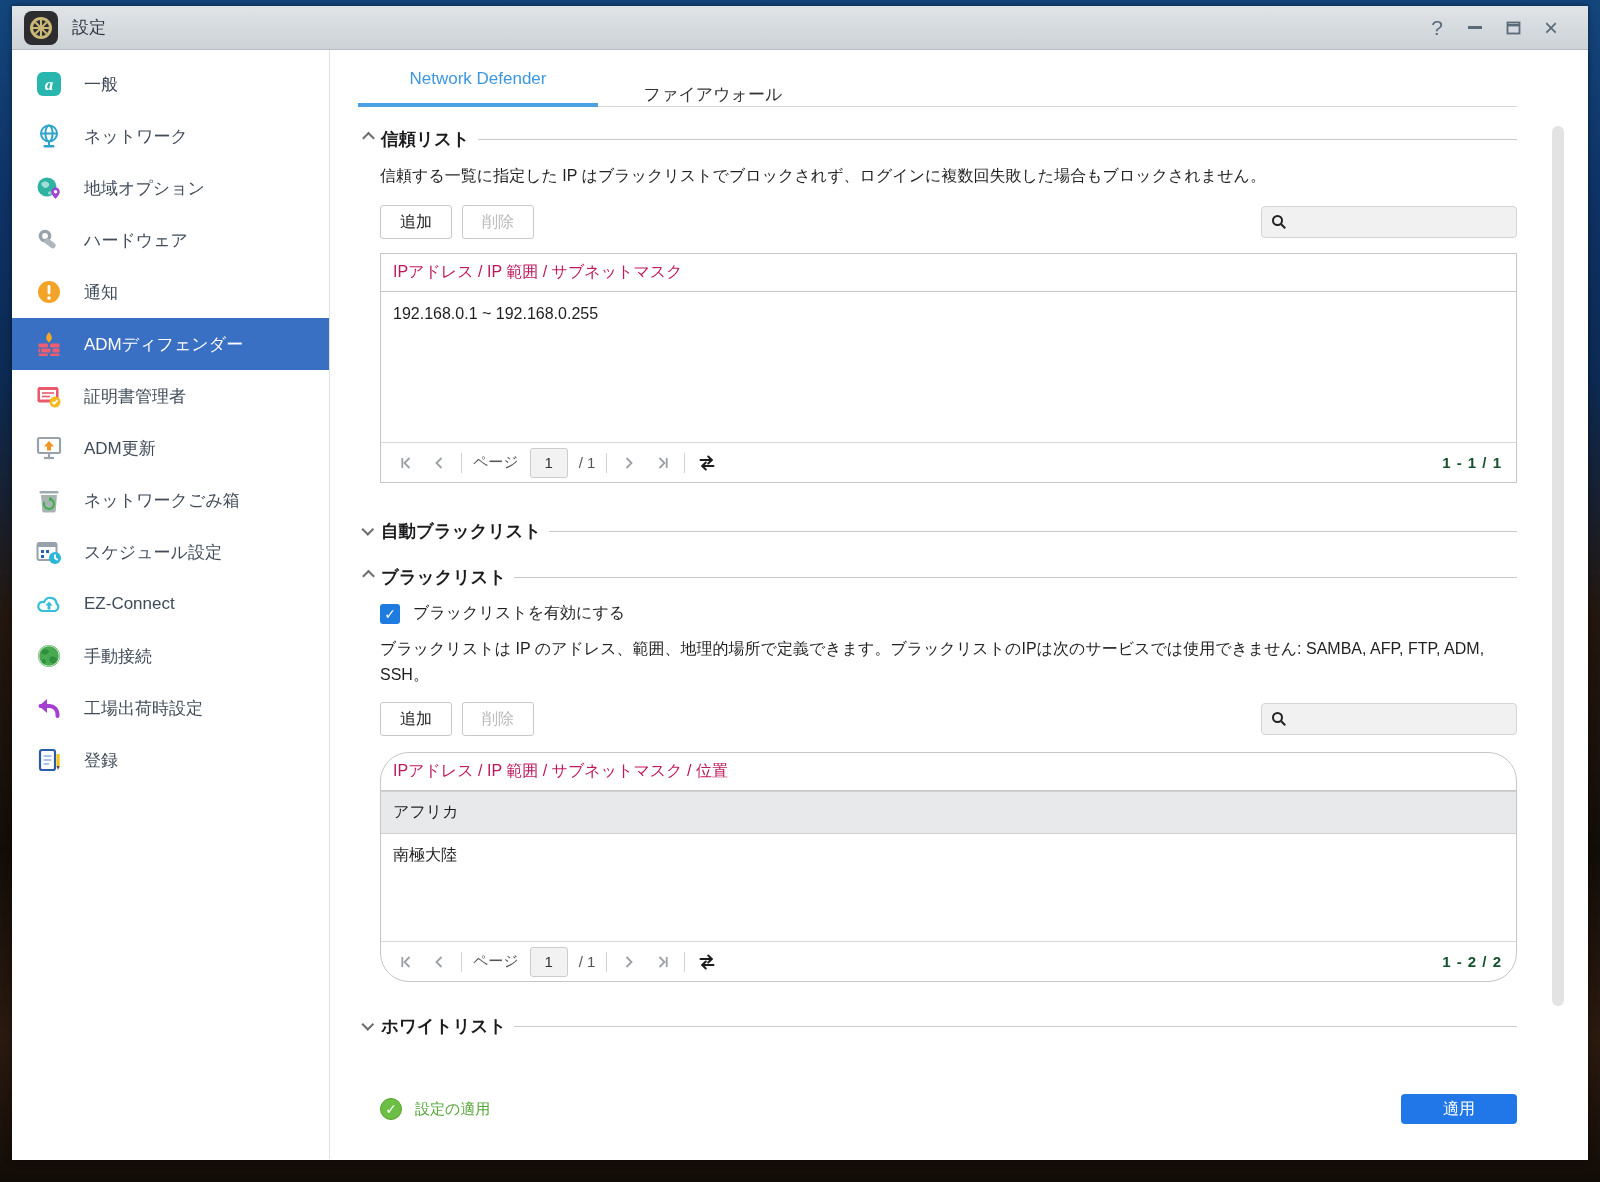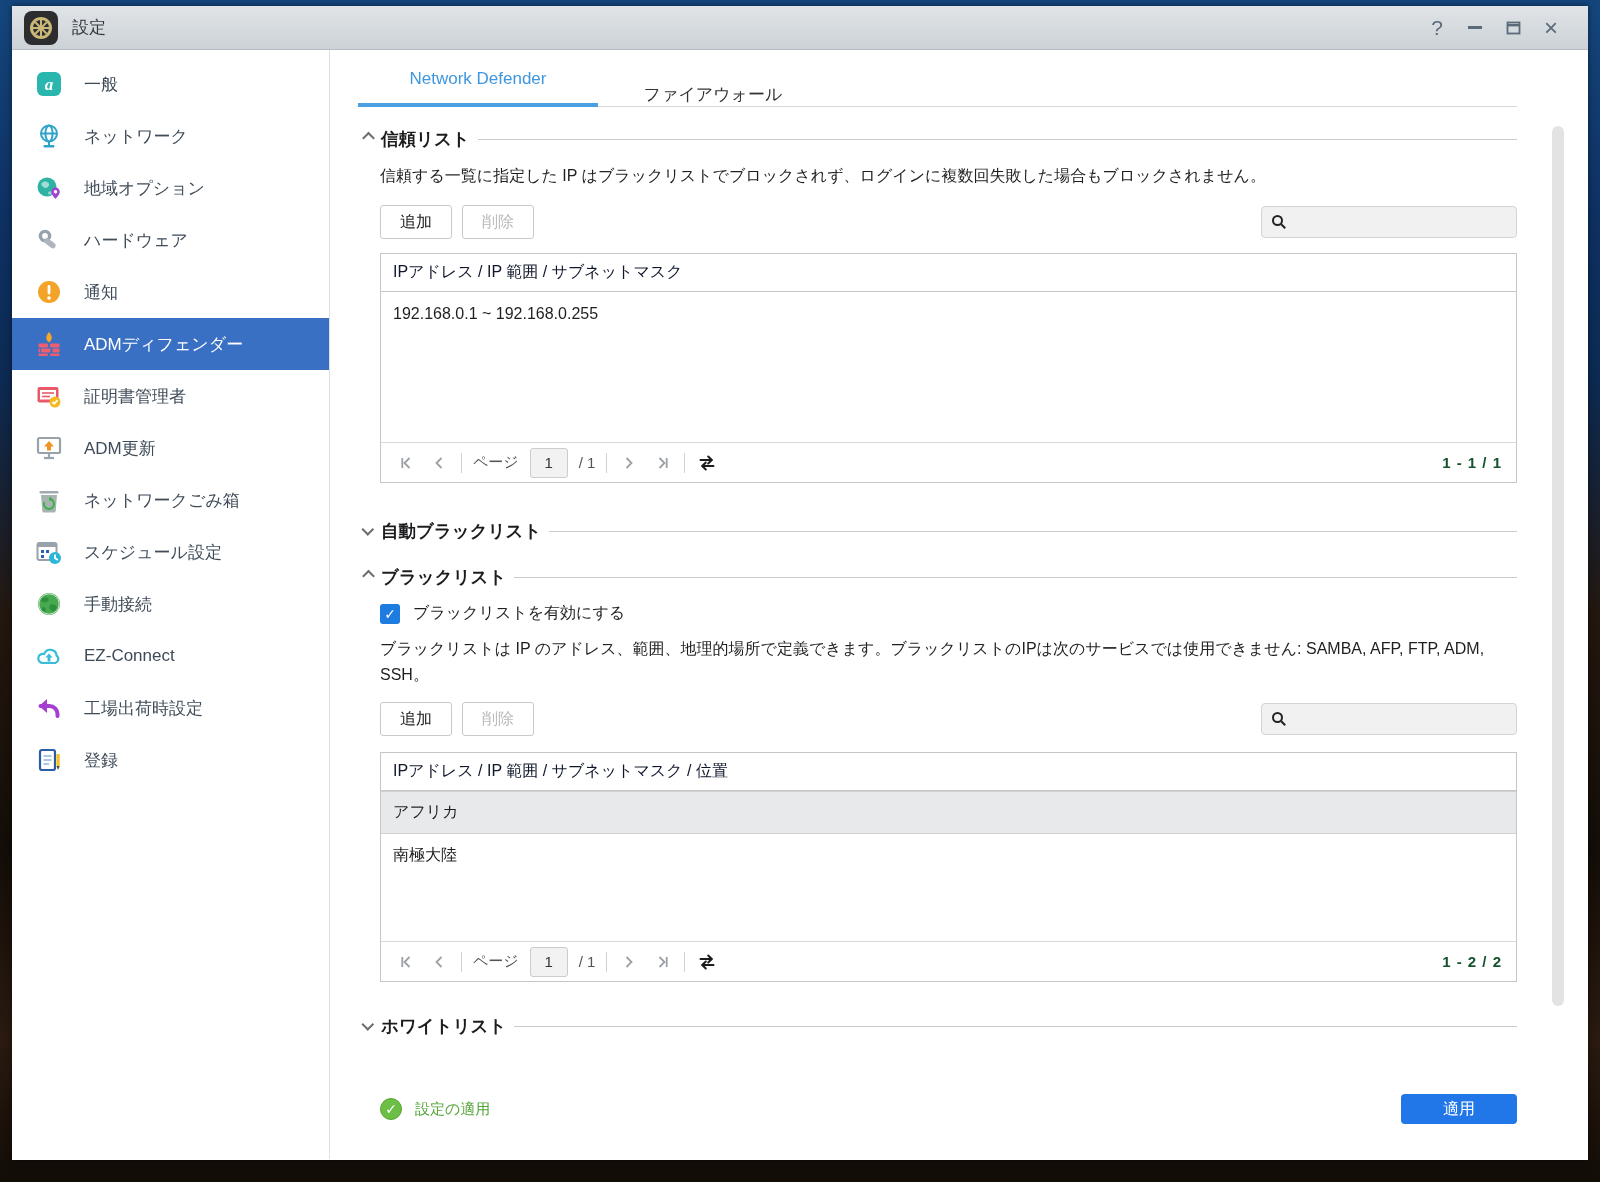--- a/index.html
+++ b/index.html
@@ -48,21 +48,21 @@
 
   .btnrow { display:flex; align-items:center; margin-top:16px; gap:10px; }
   .btn { min-width:72px; height:34px; border:1px solid #c9c9c9; background:#fff; border-radius:3px;
     font-size:16px; color:#222; display:flex; align-items:center; justify-content:center; padding:12px 15px; cursor:pointer; }
   .btn.disabled { color:#b9b9b9; }
   .search { margin-left:auto; width:256px; height:32px; background:#f1f1f1; border:1px solid #d4d4d4; border-radius:4px;
     display:flex; align-items:center; padding:0 9px; gap:7px; }
   .search input { border:none; background:transparent; outline:none; flex:1; font-size:15px; min-width:0; }
 
   .tbl { border:1px solid #c6c6c6; margin-top:14px; }
-  .t-head { height:38px; display:flex; align-items:center; padding:0 12px; font-size:16px; color:#0f172a; border-bottom:1px solid #c6c6c6; }
+  .t-head { height:38px; display:flex; align-items:center; padding:0 12px; font-size:16px; color:#be185d; border-bottom:1px solid #c6c6c6; }
   .t-body { min-height:150px; }
   .t-row { height:43px; display:flex; align-items:center; padding:0 12px; font-size:16px; color:#1f1f1f; cursor:pointer; }
   .t-row.selected { background:#e7e9ea; border-top:1px solid #cfd1d3; border-bottom:1px solid #cfd1d3; }
   .t-foot { border-top:1px solid #d9d9d9; height:40px; display:flex; align-items:center; padding:0 14px; gap:11px; }
   .navbtn { width:22px; height:22px; display:flex; align-items:center; justify-content:center; cursor:pointer; }
   .sep { width:1px; height:20px; background:#d2d2d2; }
   .pglabel { font-size:15px; color:#555;text-align:center; }
   .pagebox { width:38px; height:30px; background:#f2f2f2; border:1px solid #ccc; border-radius:3px;
     display:flex; align-items:center; justify-content:center; font-size:15px; color:#333; cursor:text; }
   .pgtotal { font-size:15px; color:#555; }
@@ -251,47 +251,47 @@
                 </g>
                 <circle cx="19" cy="19" r="6" fill="#29b7d8"></circle>
                 <path d="M19 15.5 v3.8 l2.8 1.6" fill="none" stroke="#fff" stroke-width="1.8"></path>
               </svg>
           </span>
             <span>スケジュール設定</span>
         </div>
 
         <div class="side-item">
           <span class="sicon">
+            <svg width="26" height="26" viewBox="0 0 26 26" fill="none" stroke="#37bdd8" stroke-width="2.2">
+                <path d="M7 20 a4.6 4.6 0 1 1 1.2-9 A6.4 6.4 0 0 1 20.6 12.6 a4.2 4.2 0 0 1-1.2 7.4 h-12.4z"></path>
+                <path d="M13 10.5 l3.6 4 h-2.2 v4 h-2.8 v-4 h-2.2z" fill="#37bdd8" stroke="none"></path>
+              </svg>
+          </span>
+            <span>EZ-Connect</span>
+        </div>
+
+        <div class="side-item">
+          <span class="sicon">
             <svg width="26" height="26" viewBox="0 0 26 26">
                 <circle cx="13" cy="13" r="11" fill="#49a94f"></circle>
                 <g fill="#2e8f3e">
                   <path d="M5 8 q4-3 7-1 q2 2-1 4 q-5 2-6-3z"></path>
                   <path d="M14 14 q5-2 7 2 q-1 5-5 4 q-4-2-2-6z"></path>
                   <path d="M7 16 q3 0 3 3 q-1 3-4 1 q-1-3 1-4z"></path>
                 </g>
                 <g stroke="#fff" stroke-width="1" opacity=".7" fill="none">
                   <circle cx="13" cy="13" r="10.2"></circle>
                 </g>
               </svg>
           </span>
             <span>手動接続</span>
         </div>
 
         <div class="side-item">
           <span class="sicon">
-            <svg width="26" height="26" viewBox="0 0 26 26" fill="none" stroke="#37bdd8" stroke-width="2.2">
-                <path d="M7 20 a4.6 4.6 0 1 1 1.2-9 A6.4 6.4 0 0 1 20.6 12.6 a4.2 4.2 0 0 1-1.2 7.4 h-12.4z"></path>
-                <path d="M13 10.5 l3.6 4 h-2.2 v4 h-2.8 v-4 h-2.2z" fill="#37bdd8" stroke="none"></path>
-              </svg>
-          </span>
-            <span>EZ-Connect</span>
-        </div>
-
-        <div class="side-item">
-          <span class="sicon">
             <svg width="26" height="26" viewBox="0 0 26 26">
                 <path d="M4.5 11 h9 a8 8 0 0 1 8 8 v2" fill="none" stroke="#a43fd1" stroke-width="4" stroke-linecap="round"></path>
                 <path d="M11 4 L3 11 L11 18z" fill="#a43fd1"></path>
               </svg>
           </span>
             <span>工場出荷時設定</span>
         </div>
 
         <div class="side-item">
           <span class="sicon">
@@ -406,21 +406,21 @@
             <button class="btn disabled">削除</button>
             <div class="search">
               <svg width="16" height="16" viewBox="0 0 16 16" fill="none" stroke="#222" stroke-width="2">
                   <circle cx="6.5" cy="6.5" r="4.5"></circle>
                   <line x1="10.2" y1="10.2" x2="14.2" y2="14.2"></line>
                 </svg>
               <input type="text" style="">
             </div>
           </div>
 
-          <div class="tbl" style="margin-top:16px;">
+          <div class="tbl" style="margin-top:16px;border-radius:29px;">
             <div class="t-head">IPアドレス / IP 範囲 / サブネットマスク / 位置</div>
             <div class="t-body">
               <div class="t-row selected">アフリカ</div>
               <div class="t-row">南極大陸</div>
             </div>
             <div class="t-foot">
               <span class="navbtn">
                   <svg width="17" height="16" viewBox="0 0 16 16" fill="none" stroke="#9aa0a6" stroke-width="1.8">
                     <path d="M11 3 L6 8 L11 13"></path>
                     <line x1="3.8" y1="3" x2="3.8" y2="13"></line>

